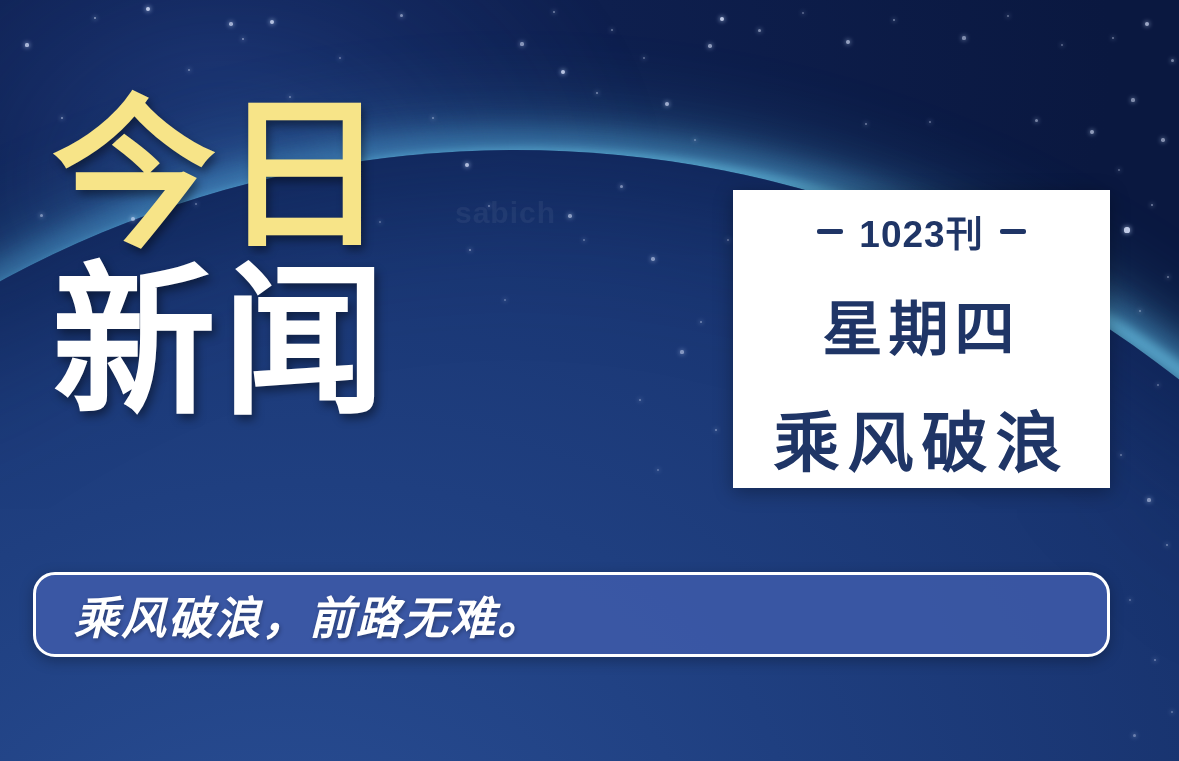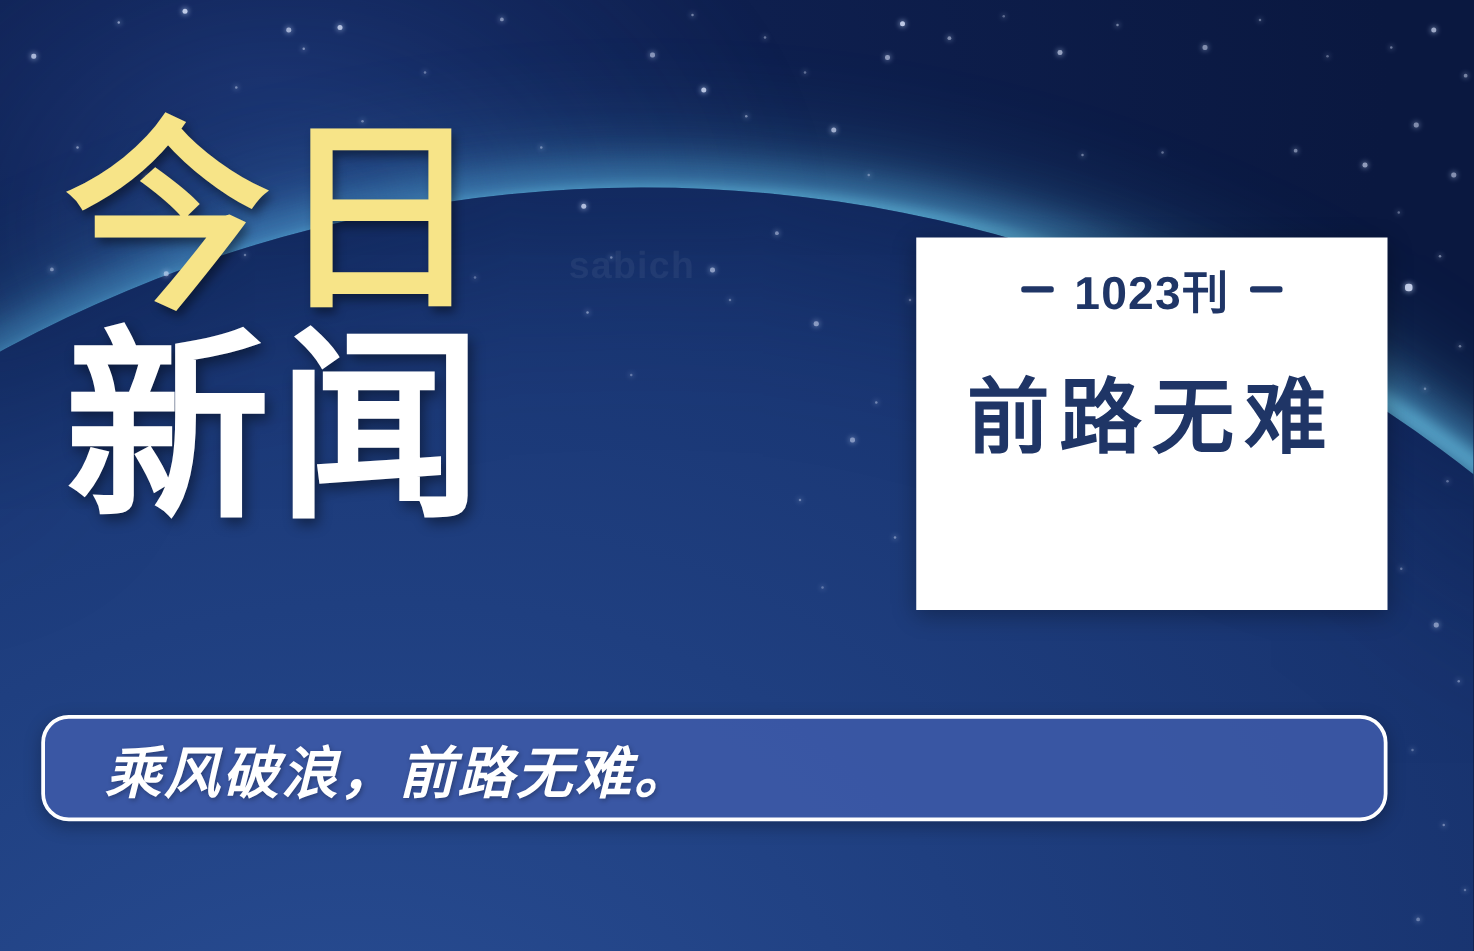--- a/index.html
+++ b/index.html
@@ -248,21 +248,21 @@
     left: 33px;
     top: 572px;
     width: 1077px;
     height: 85px;
     box-sizing: border-box;
     background: rgba(62, 90, 168, 0.88);
     border: 3px solid #ffffff;
     border-radius: 22px;
     display: flex;
     align-items: center;
-    padding-left: 48px;
+    padding-left: 38px;
     box-shadow: 0 4px 14px rgba(0,0,0,0.28);
   }
   .quote-text {
     color: #ffffff;
     font-size: 45px;
     font-weight: 700;
     font-style: italic;
     letter-spacing: 2px;
     white-space: nowrap;
     text-shadow: 1px 2px 4px rgba(0,0,0,0.30);
@@ -380,20 +380,21 @@
   </div>
 
 
 
   <div class="info-card">
     <div class="issue-row">
       <span class="issue-dash"></span>
       <span>1023刊</span>
       <span class="issue-dash"></span>
     </div>
-    <div class="lunar">前路无难</div>
+    <div class="weekday">星期四</div>
+    <div class="lunar">乘风破浪</div>
   </div>
 
   <div class="quote-bar">
     <span class="quote-text">乘风破浪，前路无难。</span>
   </div>
 
 </div>
 
 </body></html>

